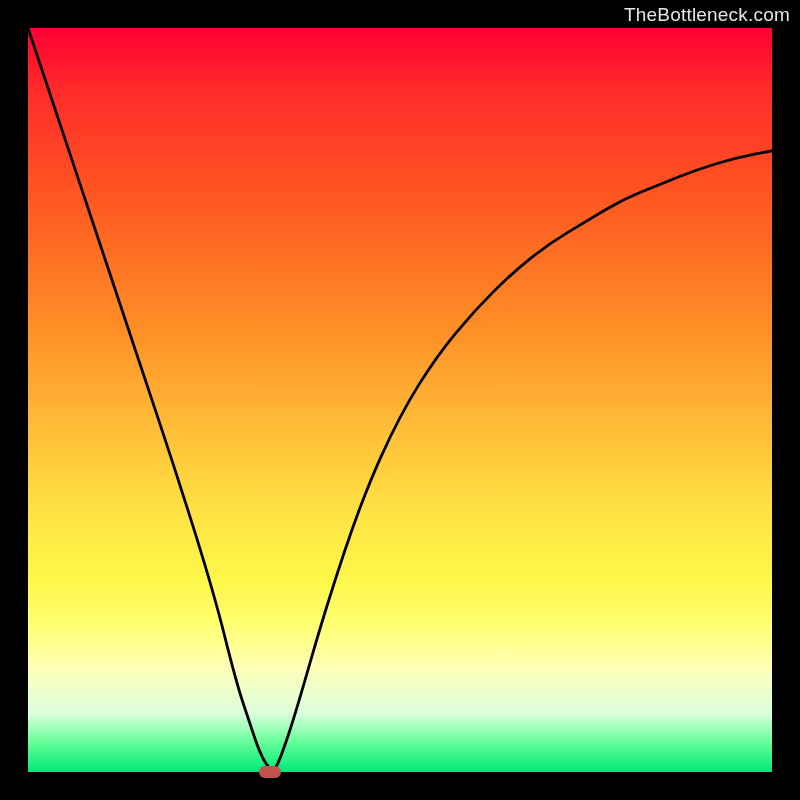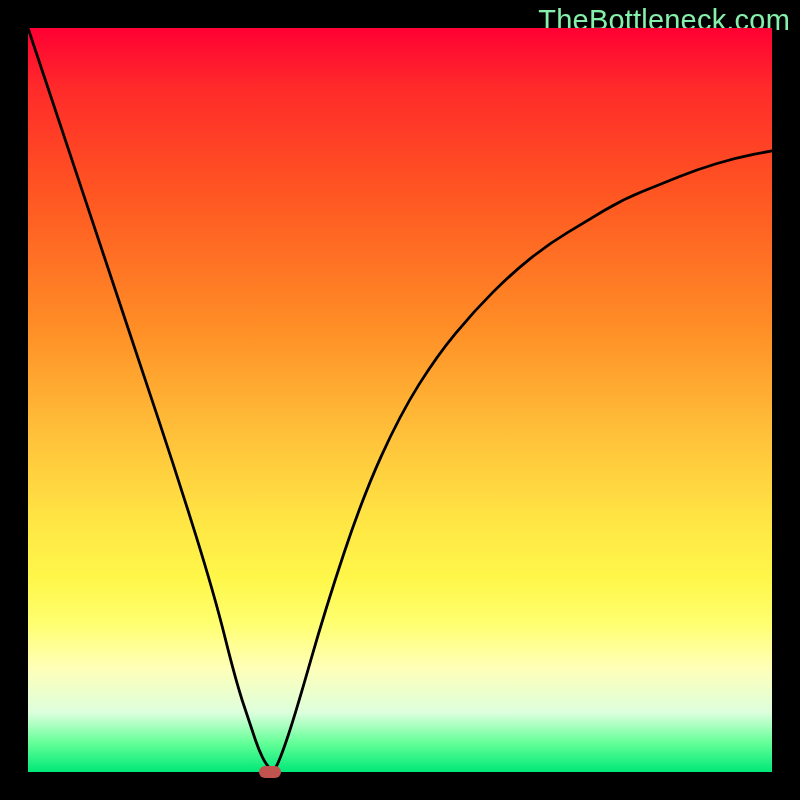--- a/index.html
+++ b/index.html
@@ -34,22 +34,22 @@
       #ffff70 80%,
       #ffffb8 86%,
       #ddffdd 92%,
       #66ff99 96%,
       #00e877 100%);
   }
   .watermark {
     position: absolute;
     top: 4px;
     right: 10px;
-    color: #86efac;
-    font-size: 29px;
+    color: #e5e5e5;
+    font-size: 19px;
     font-weight: 500;
     letter-spacing: 0.2px;
     user-select: none;
   }
   svg.curve {
     position: absolute;
     left: 0;
     top: 0;
     width: 744px;
     height: 744px;

